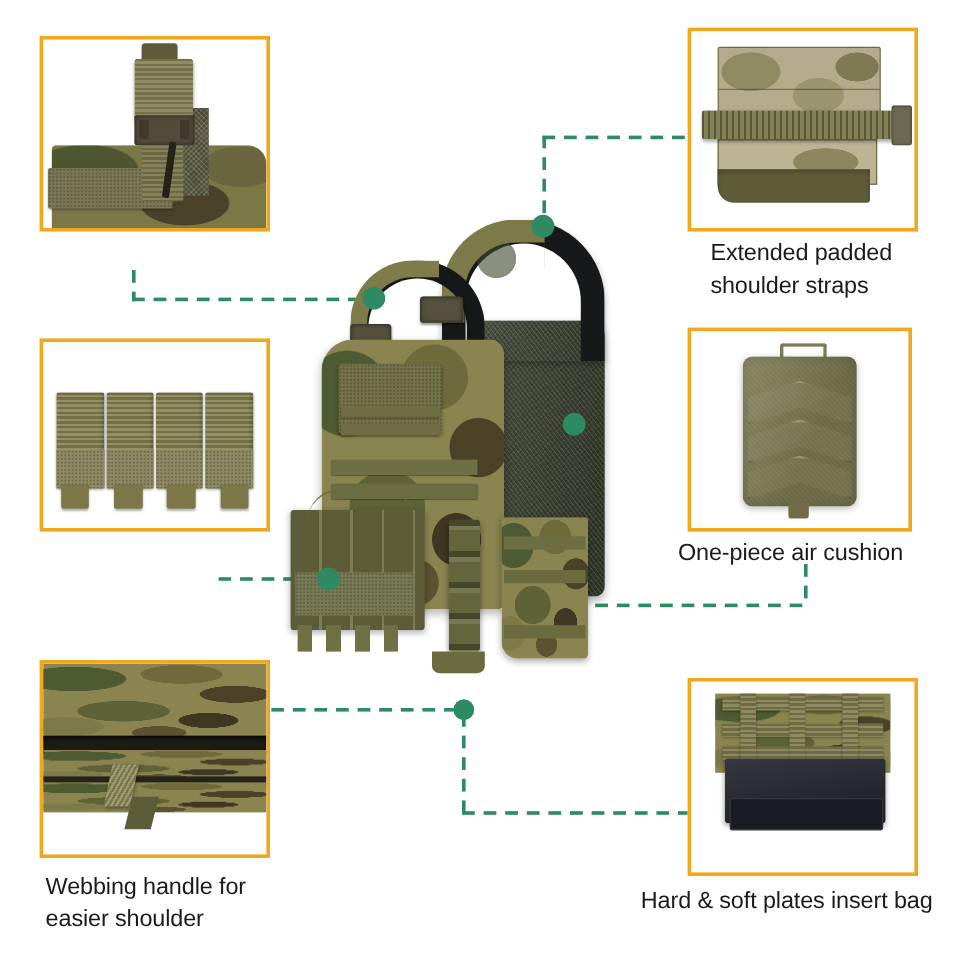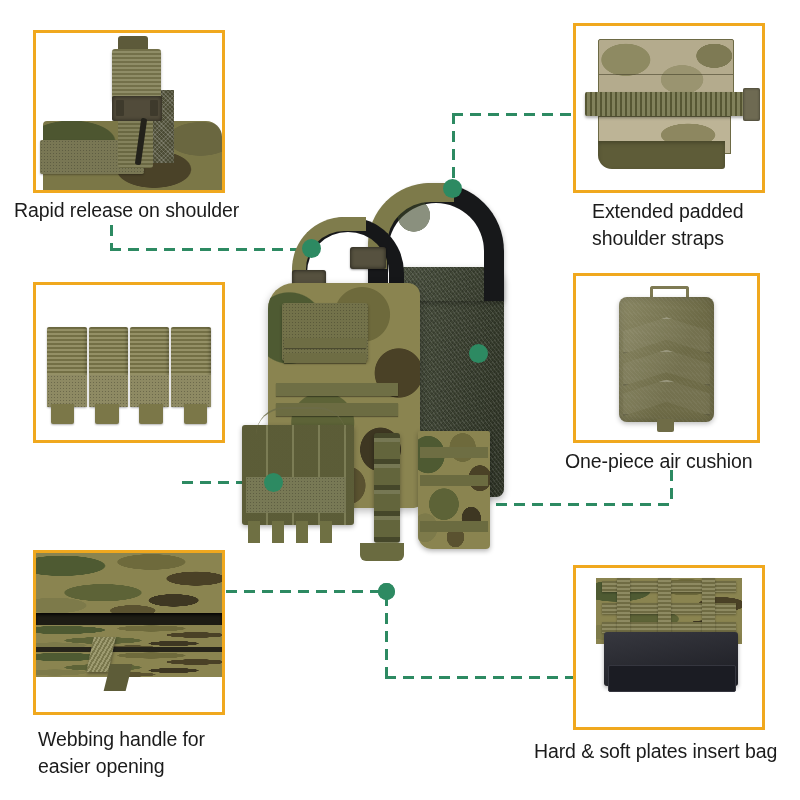--- a/index.html
+++ b/index.html
@@ -407,21 +407,20 @@
       <div class="bodyblob"></div>
       <div class="velcro"></div>
       <div class="mesh"></div>
       <div class="strap"></div>
       <div class="cap"></div>
       <div class="flap"></div>
       <div class="buckle"></div>
       <div class="cord"></div>
     </div>
   </div>
-  <div class="caption" style="left:14px; top:197px; width:280px;">Rapid release on shoulder</div>
 
   <div class="frame f2" style="left:573px; top:23px; width:192px; height:170px;">
     <div class="photo" style="inset:0;">
       <div class="pad"></div>
       <div class="padlow"></div>
       <div class="base"></div>
       <div class="band"></div>
       <div class="clip"></div>
     </div>
   </div>
@@ -469,21 +468,21 @@
         </div>
       <div class="gap2"></div>
       <div class="low">
           <div class="camo"></div>
         </div>
       <div class="pull"></div>
       <div class="pull2"></div>
     </div>
   </div>
   <div class="caption" style="left:38px; top:726px; width:220px;">Webbing handle for
-easier opening</div>
+easier shoulder</div>
 
   <div class="frame f6" style="left:573px; top:565px; width:192px; height:165px;">
     <div class="photo" style="inset:0;">
       <div class="vestbody">
           <div class="camo"></div>
         </div>
       <div class="strap6" style="left:14%; top:8%; width:72%; height:7%;"></div>
       <div class="strap6" style="left:14%; top:22%; width:72%; height:7%;"></div>
       <div class="strap6" style="left:14%; top:34%; width:72%; height:7%;"></div>
       <div class="strap6" style="left:22%; top:6%; width:7%; height:40%;"></div>

